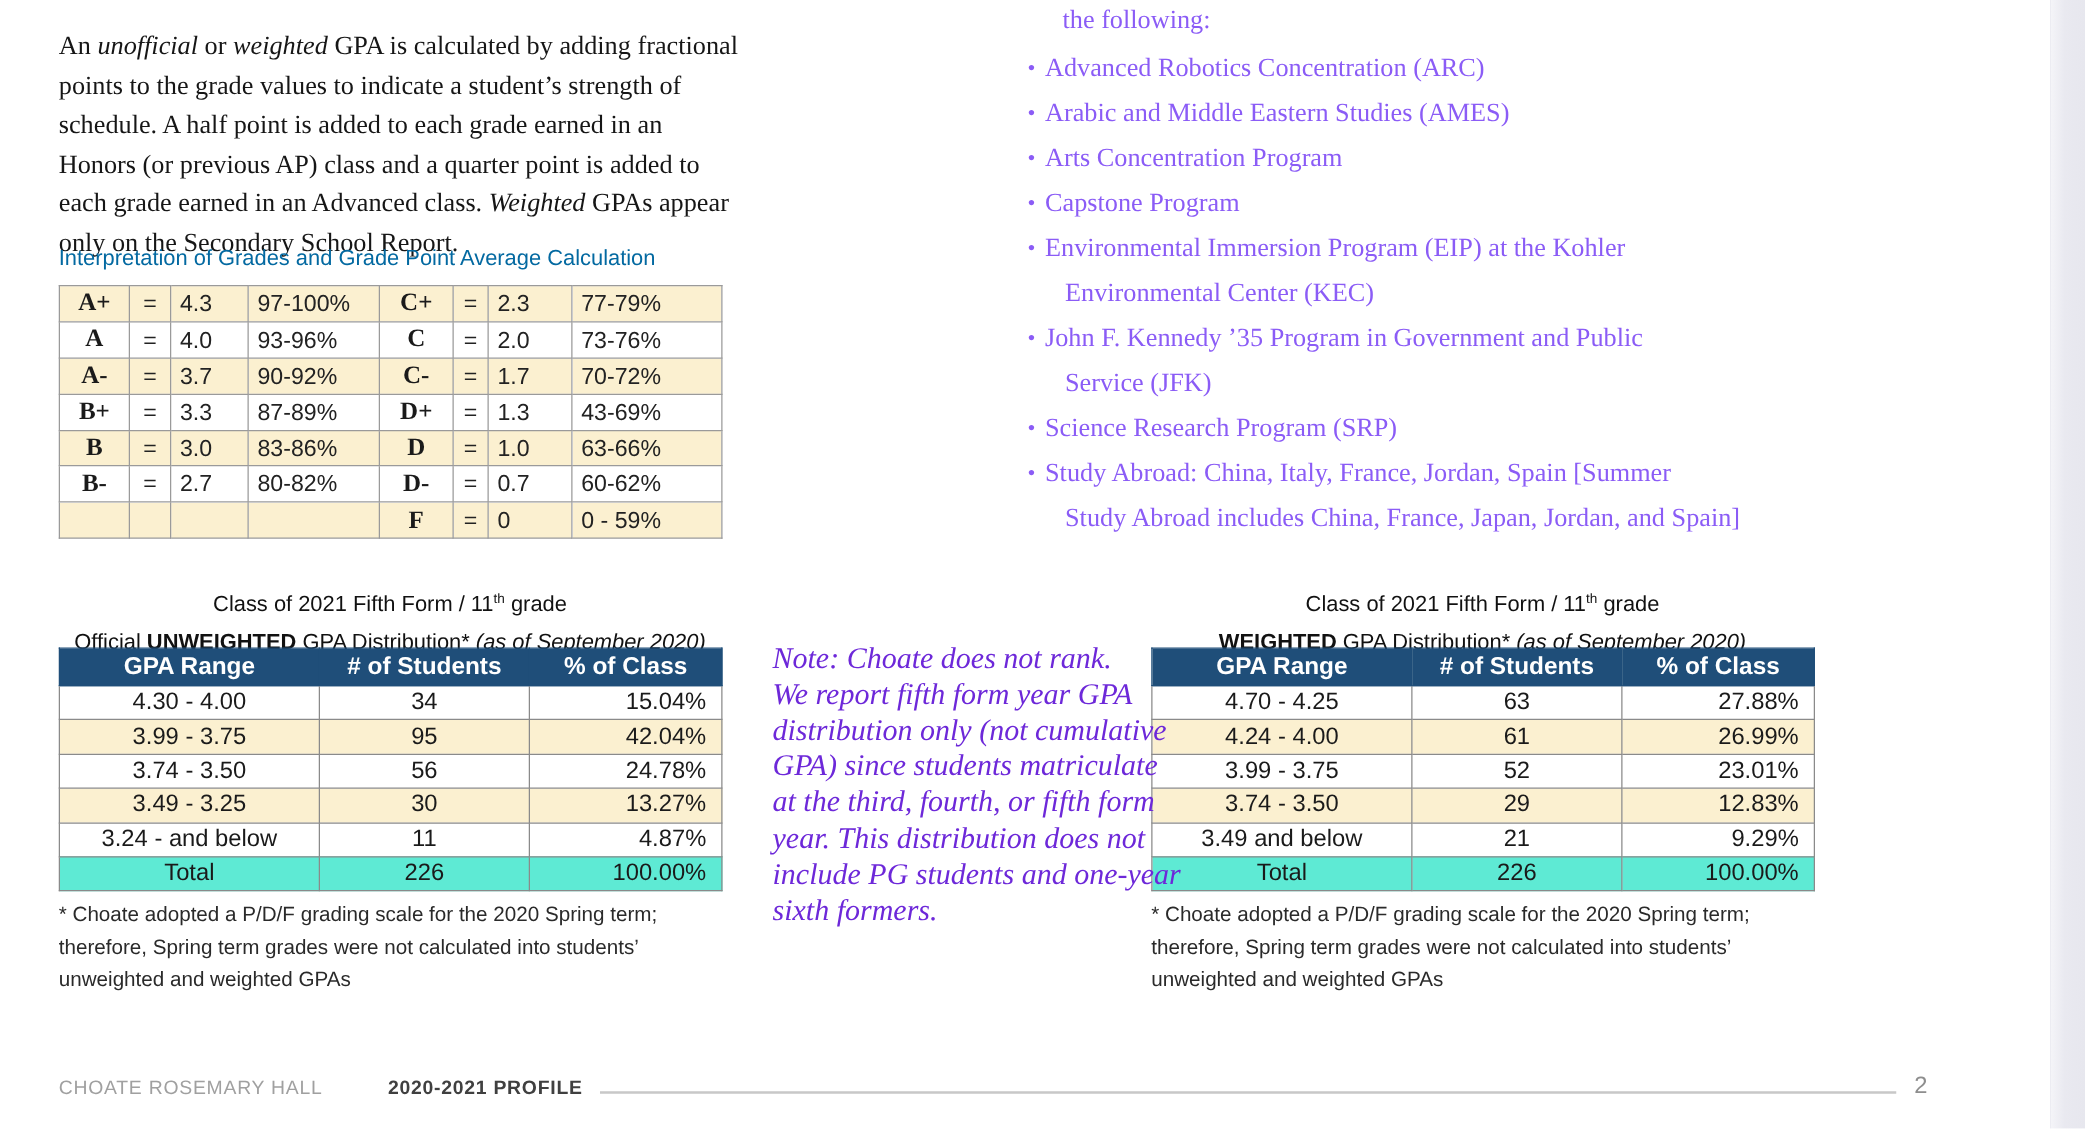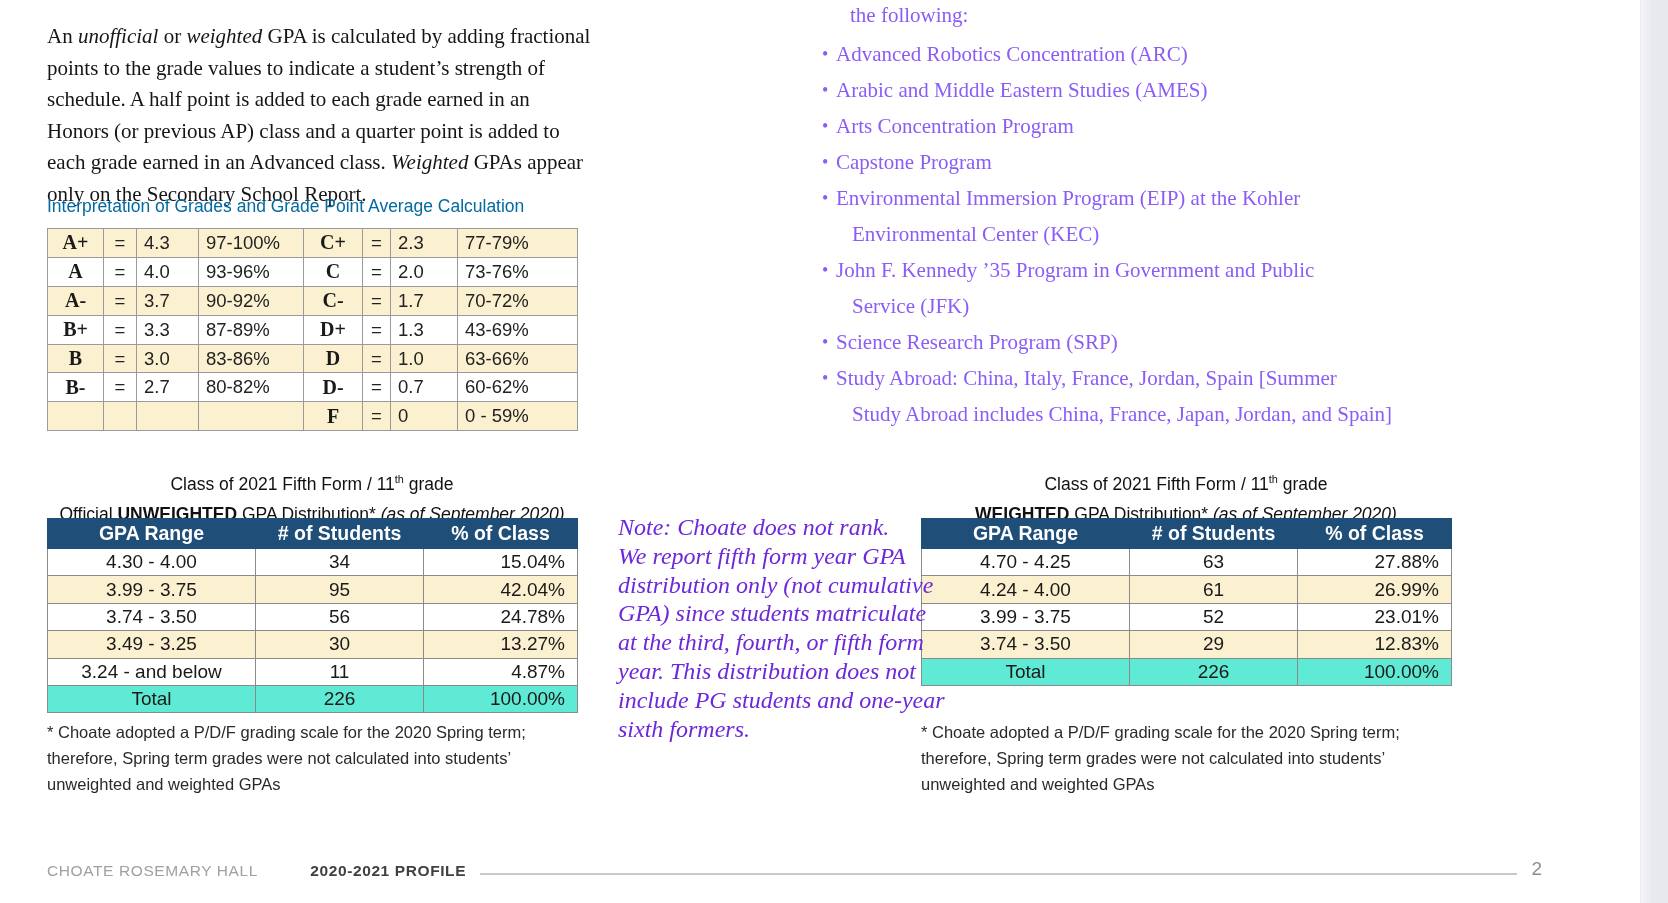--- a/index.html
+++ b/index.html
@@ -296,20 +296,25 @@
           <td class="c-range">3.99 - 3.75</td>
           <td class="c-count">52</td>
           <td class="c-pct">23.01%</td>
         </tr>
         <tr>
           <td class="c-range">3.74 - 3.50</td>
           <td class="c-count">29</td>
           <td class="c-pct">12.83%</td>
         </tr>
         <tr>
+          <td class="c-range">3.49 and below</td>
+          <td class="c-count">21</td>
+          <td class="c-pct">9.29%</td>
+        </tr>
+        <tr>
           <td class="c-range">Total</td>
           <td class="c-count">226</td>
           <td class="c-pct">100.00%</td>
         </tr>
       </tbody>
   </table>
 
   <div class="note">Note: Choate does not rank.
 We report fifth form year GPA
 distribution only (not cumulative

